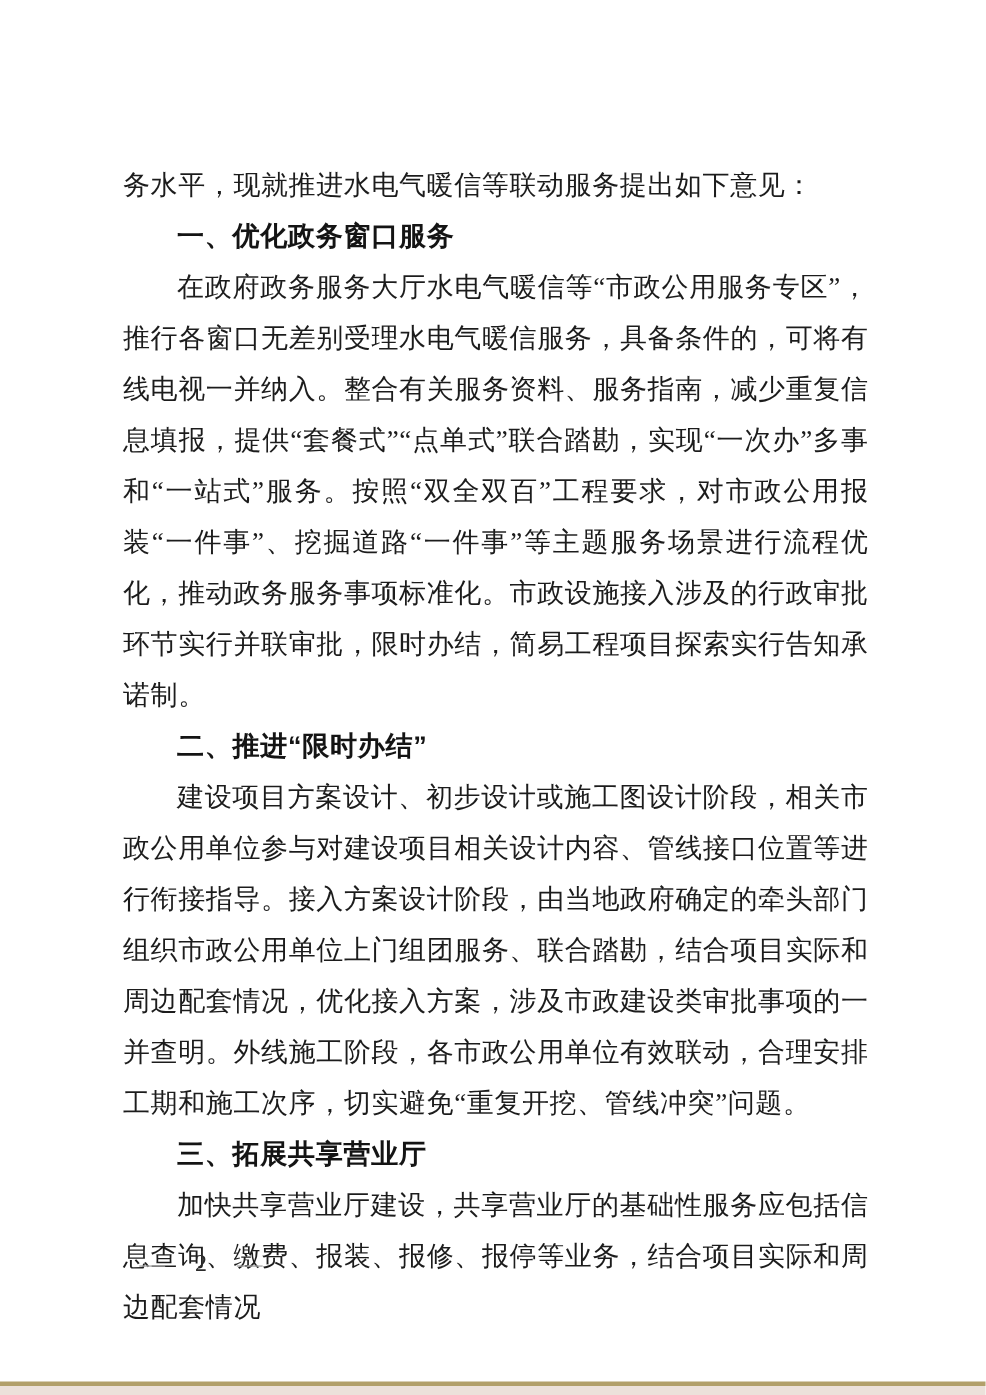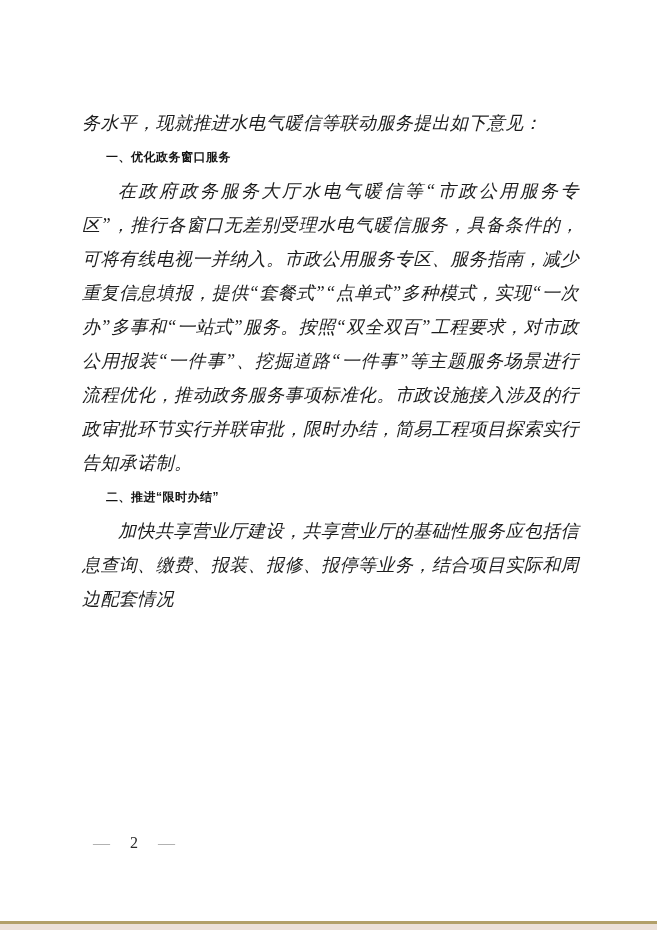--- a/index.html
+++ b/index.html
@@ -27,29 +27,28 @@
     color: #1c1c1c;
   }
   .body-text {
     font-size: 18px;
     letter-spacing: 0.4px;
     line-height: 34px;
     margin: 0;
     text-align: justify;
     text-align-last: left;
     text-indent: 2em;
-    font-style: italic;
   }
   .no-indent {
     text-indent: 0;
   }
   .heading {
     font-family: "Liberation Sans", sans-serif;
     font-weight: 700;
-    font-size: 12px;
+    font-size: 18px;
     letter-spacing: 0.5px;
     line-height: 34px;
     margin: 0;
     text-indent: 2em;
     color: #141414;
   }
   .footer {
     position: absolute;
     top: 833px;
     left: 93px;
@@ -83,24 +82,26 @@
 </style>
 </head>
 <body>
 
 <div class="paper">
 
   <div class="content">
     <p class="body-text no-indent">务水平，现就推进水电气暖信等联动服务提出如下意见：</p>
 
     <h2 class="heading">一、优化政务窗口服务</h2>
-    <p class="body-text">在政府政务服务大厅水电气暖信等“市政公用服务专区”，推行各窗口无差别受理水电气暖信服务，具备条件的，可将有线电视一并纳入。市政公用服务专区、服务指南，减少重复信息填报，提供“套餐式”“点单式”多种模式，实现“一次办”多事和“一站式”服务。按照“双全双百”工程要求，对市政公用报装“一件事”、挖掘道路“一件事”等主题服务场景进行流程优化，推动政务服务事项标准化。市政设施接入涉及的行政审批环节实行并联审批，限时办结，简易工程项目探索实行告知承诺制。</p>
+    <p class="body-text">在政府政务服务大厅水电气暖信等“市政公用服务专区”，推行各窗口无差别受理水电气暖信服务，具备条件的，可将有线电视一并纳入。整合有关服务资料、服务指南，减少重复信息填报，提供“套餐式”“点单式”联合踏勘，实现“一次办”多事和“一站式”服务。按照“双全双百”工程要求，对市政公用报装“一件事”、挖掘道路“一件事”等主题服务场景进行流程优化，推动政务服务事项标准化。市政设施接入涉及的行政审批环节实行并联审批，限时办结，简易工程项目探索实行告知承诺制。</p>
 
     <h2 class="heading">二、推进“限时办结”</h2>
+    <p class="body-text">建设项目方案设计、初步设计或施工图设计阶段，相关市政公用单位参与对建设项目相关设计内容、管线接口位置等进行衔接指导。接入方案设计阶段，由当地政府确定的牵头部门组织市政公用单位上门组团服务、联合踏勘，结合项目实际和周边配套情况，优化接入方案，涉及市政建设类审批事项的一并查明。外线施工阶段，各市政公用单位有效联动，合理安排工期和施工次序，切实避免“重复开挖、管线冲突”问题。</p>
 
+    <h2 class="heading">三、拓展共享营业厅</h2>
     <p class="body-text">加快共享营业厅建设，共享营业厅的基础性服务应包括信息查询、缴费、报装、报修、报停等业务，结合项目实际和周边配套情况</p>
   </div>
 
   <div class="footer">
     <span class="dash">—</span>
     <span class="num">2</span>
     <span class="dash">—</span>
   </div>
 
   <div class="scan-line"></div>

